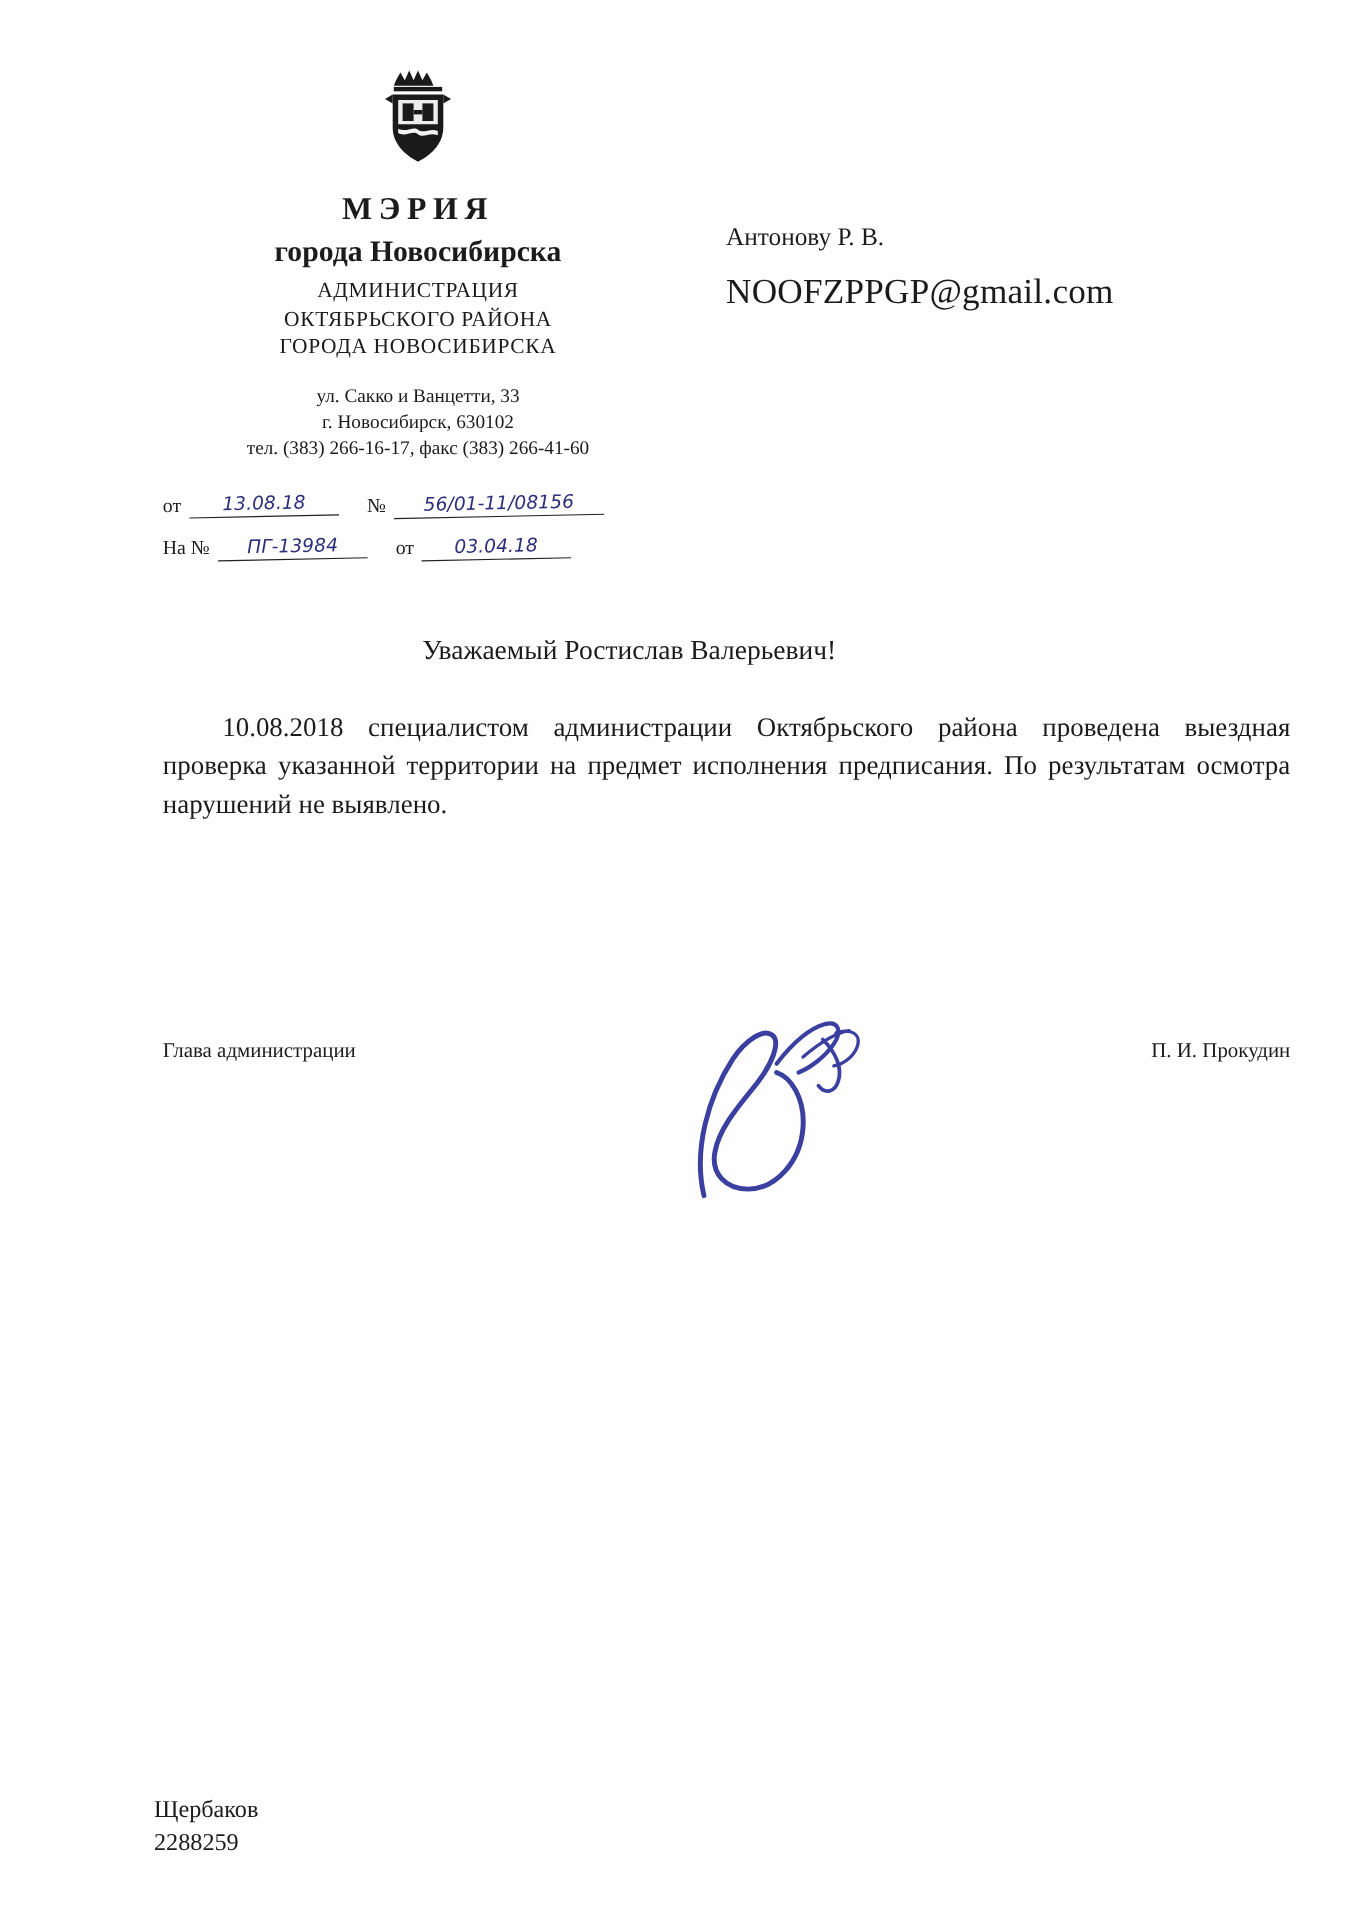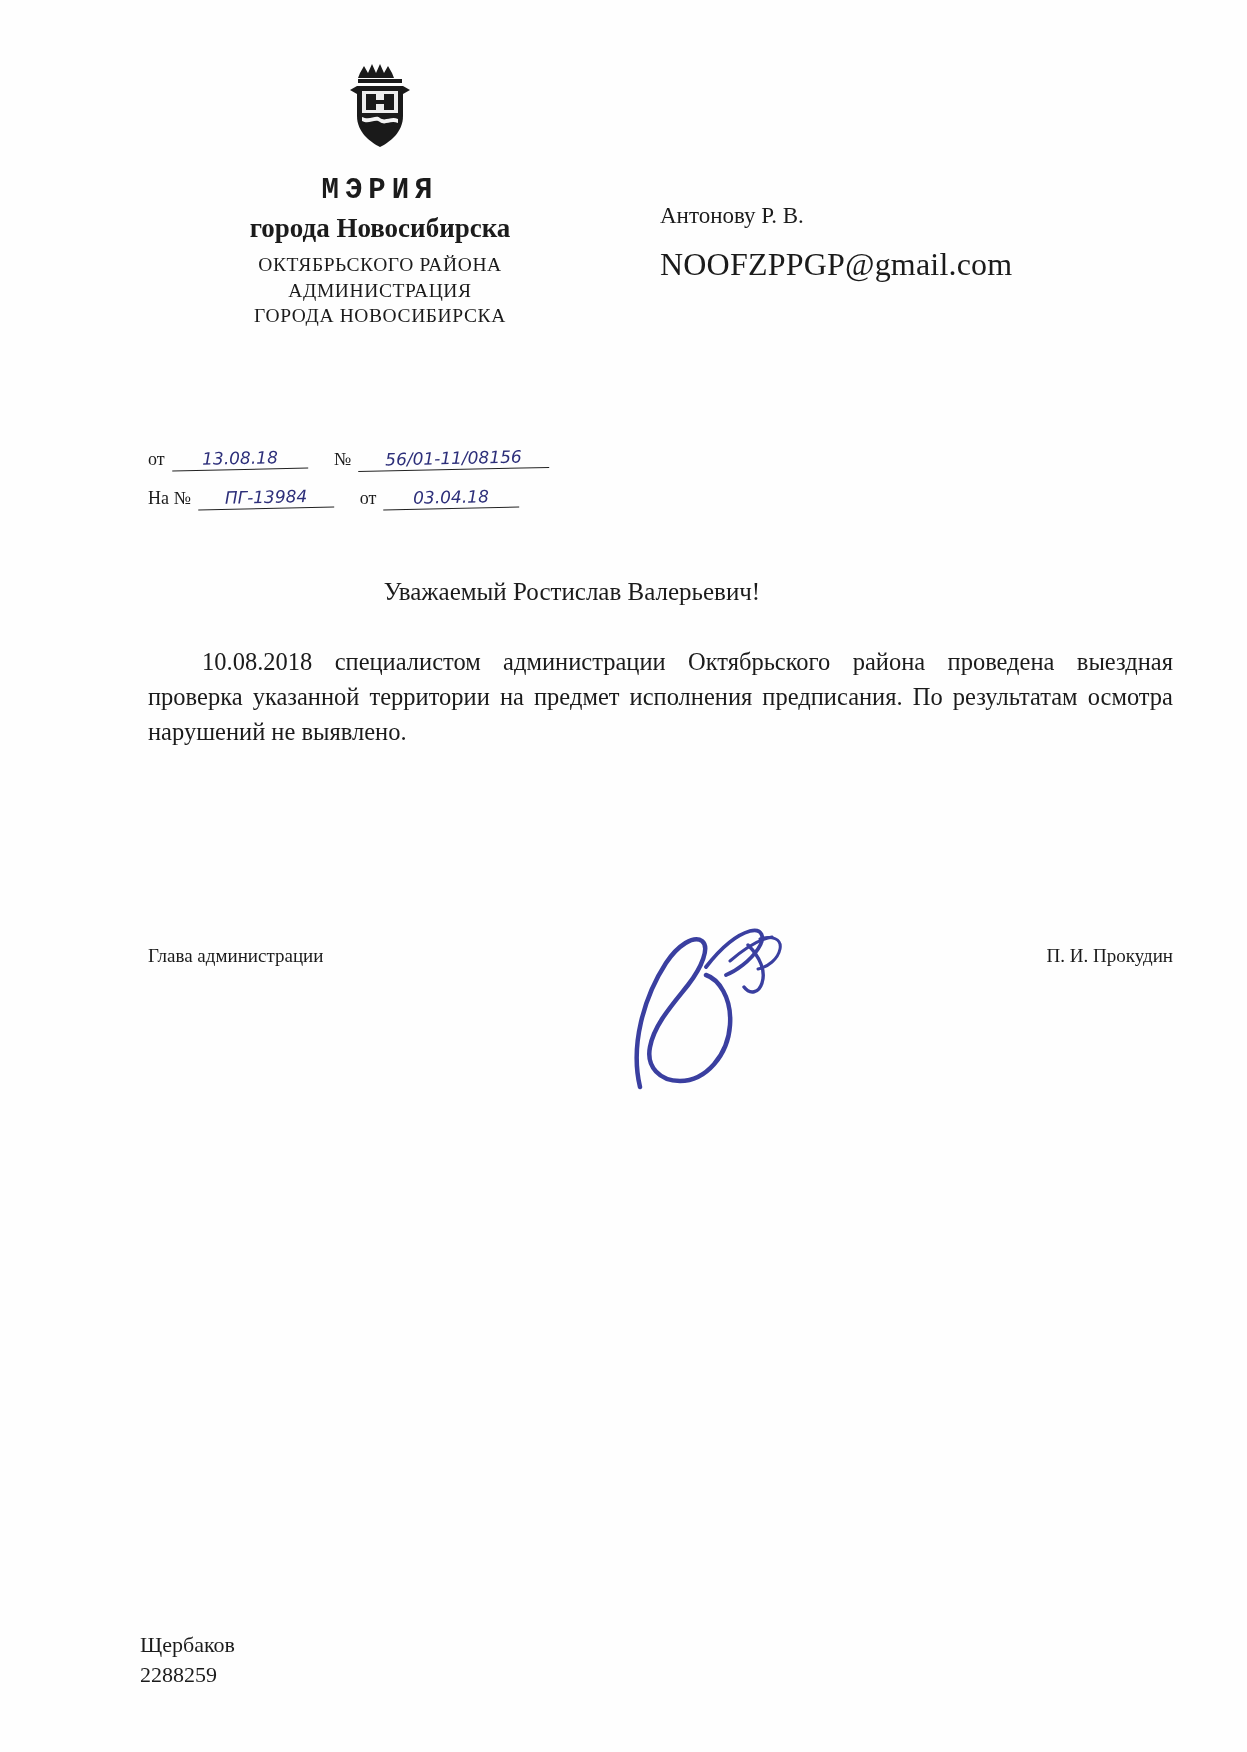--- a/index.html
+++ b/index.html
@@ -32,21 +32,21 @@
   }
 
   .coat {
     width: 100px;
     height: 100px;
     margin: 0 auto 14px auto;
     display: block;
   }
 
   .org-title {
-    font-family: Liberation Mono, monospace;
+    font-family: Liberation Serif, serif;
     font-weight: bold;
     font-size: 29px;
     letter-spacing: 6px;
     margin-bottom: 6px;
   }
 
   .org-city {
     font-family: "Liberation Serif", serif;
     font-weight: bold;
     font-size: 27px;
@@ -193,24 +193,29 @@
       </g>
 
       <g fill="#1a1a1a">
         <path d="M20 30 l7 -4 v8 z"></path>
         <path d="M80 30 l-7 -4 v8 z"></path>
       </g>
     </svg>
 
     <div class="org-title">МЭРИЯ</div>
     <div class="org-city">города Новосибирска</div>
+    <div class="org-line">АДМИНИСТРАЦИЯ</div>
     <div class="org-line">ОКТЯБРЬСКОГО РАЙОНА</div>
-    <div class="org-line">АДМИНИСТРАЦИЯ</div>
     <div class="org-line">ГОРОДА НОВОСИБИРСКА</div>
 
+    <div class="addr-block">
+      <div>ул. Сакко и Ванцетти, 33</div>
+      <div>г. Новосибирск, 630102</div>
+      <div>тел. (383) 266-16-17, факс (383) 266-41-60</div>
+    </div>
   </div>
 
   <div class="refs">
     <div class="ref-row">
       <span class="ref-label">от</span>
       <span class="ref-val">13.08.18</span>
       <span class="ref-gap"></span>
       <span class="ref-label">№</span>
       <span class="ref-val wide">56/01-11/08156</span>
     </div>

